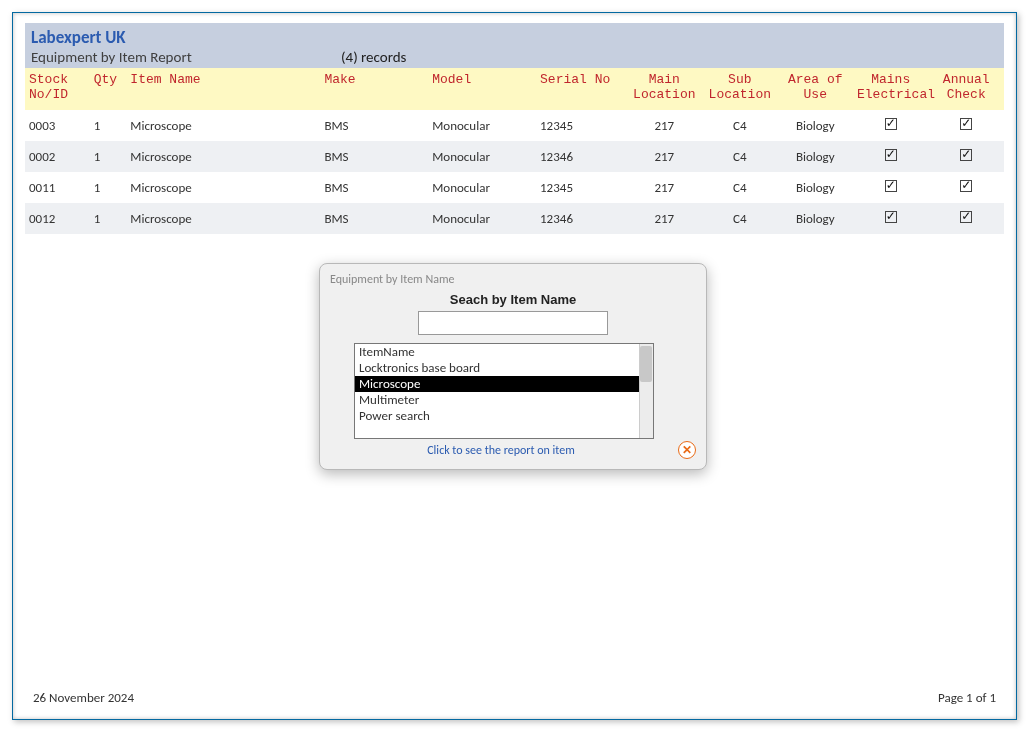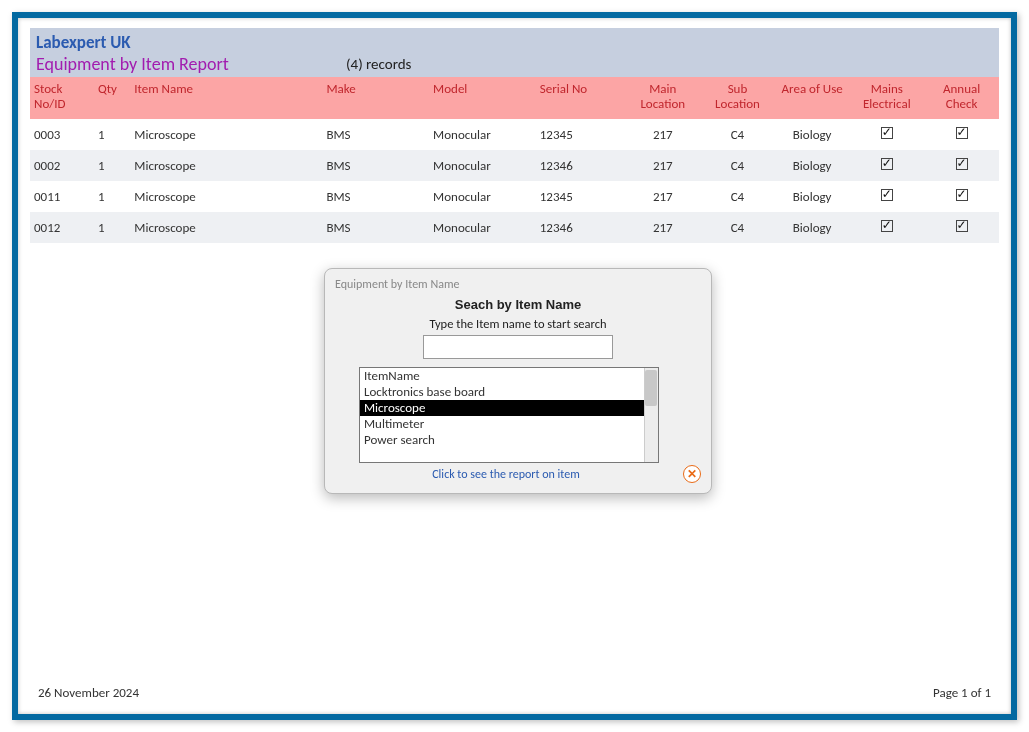--- a/index.html
+++ b/index.html
@@ -7,61 +7,62 @@
     margin: 0;
     padding: 12px;
     background: #fff;
     font-family: Calibri, "Segoe UI", Arial, sans-serif;
     font-size: 13px;
     color: #333;
   }
   .page {
     width: 1005px;
     height: 708px;
-    border: 6px solid #0369a1;
+    border: 1px solid #0369a1;
     box-shadow: inset 0 0 4px rgba(0,0,0,0.25), 2px 2px 6px rgba(0,0,0,0.25);
     position: relative;
     background: #fff;
     padding: 10px 12px;
   }
   .header-band {
     background: #c6cfdf;
     padding: 4px 6px 2px 6px;
   }
   .title {
     color: #2b5bb0;
     font-weight: bold;
     font-size: 17px;
   }
   .subtitle-row {
     display: flex;
     align-items: center;
   }
   .subtitle {
-    color: #a21caf;
-    font-size: 18px;
+    color: #404040;
+    font-size: 15px;
     flex: 0 0 310px;
   }
   .records-count {
     font-size: 15px;
     color: #222;
   }
   table.report {
     width: 100%;
     border-collapse: collapse;
     table-layout: fixed;
   }
   table.report th {
     color: #c0262d;
     font-weight: normal;
     font-size: 13px;
     text-align: left;
     padding: 4px 4px 8px 4px;
     vertical-align: top;
-    background: #fca5a5;
+    background: #fef9c3;
+    font-family: Liberation Mono, monospace;
   }
   table.report th.center { text-align: center; }
   table.report td {
     padding: 8px 4px;
     font-size: 13px;
     vertical-align: middle;
   }
   table.report td.center { text-align: center; }
   table.report tbody tr.alt { background: #eef0f3; }
   .col-stock { width: 60px; }
@@ -279,21 +280,20 @@
           <td class="center">Biology</td>
           <td class="center"><span class="check"></span></td>
           <td class="center"><span class="check"></span></td>
         </tr>
       </tbody>
   </table>
 
   <div class="dialog">
     <div class="dialog-title">Equipment by Item Name</div>
     <div class="dialog-heading">Seach by Item Name</div>
-    <div class="dialog-sub">Type the Item name to start search</div>
     <input class="search-input" type="text" value="" style="">
     <div class="listbox">
       <div class="item" style="font-weight:normal;">ItemName</div>
       <div id="list-items">
           <div class="item">Locktronics base board</div>
           <div class="item selected">Microscope</div>
           <div class="item">Multimeter</div>
           <div class="item">Power search</div>
         </div>
       <div class="track">

